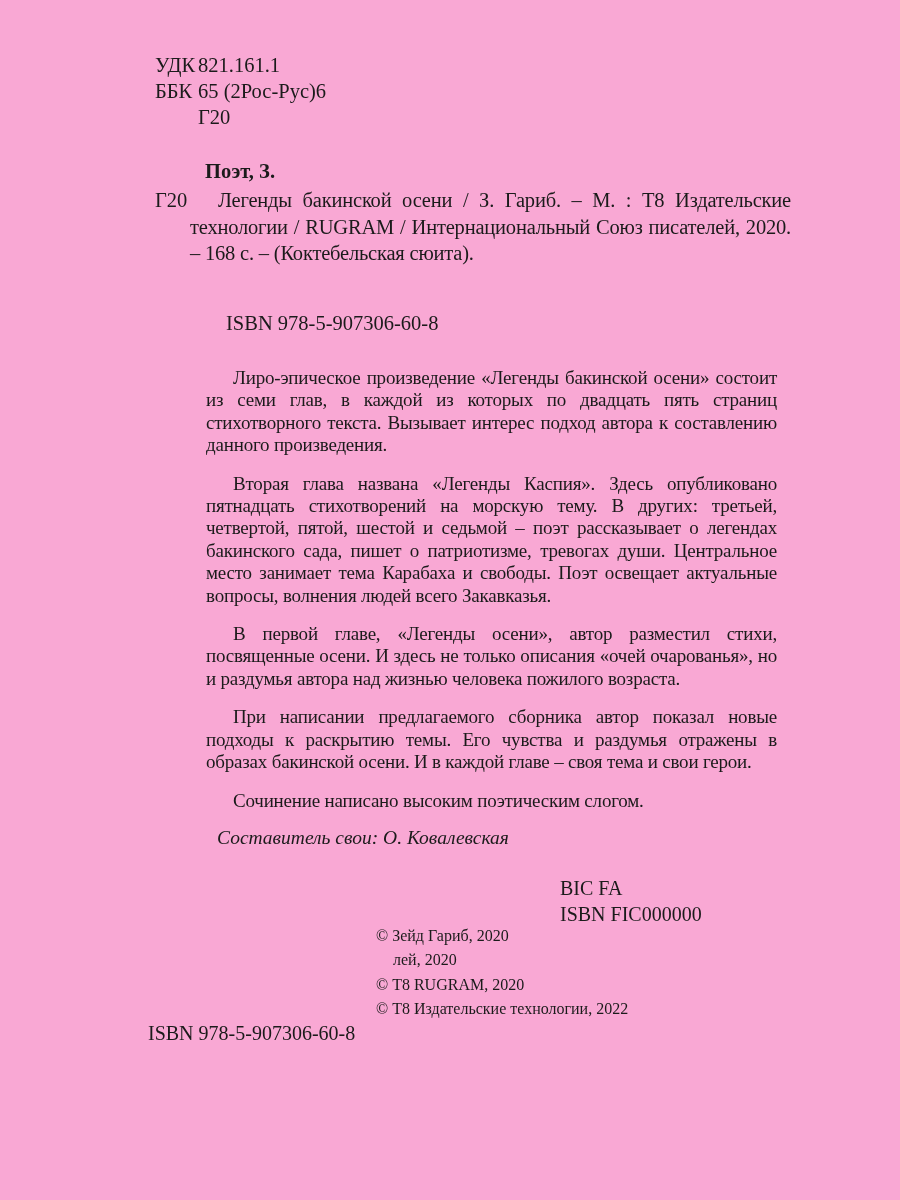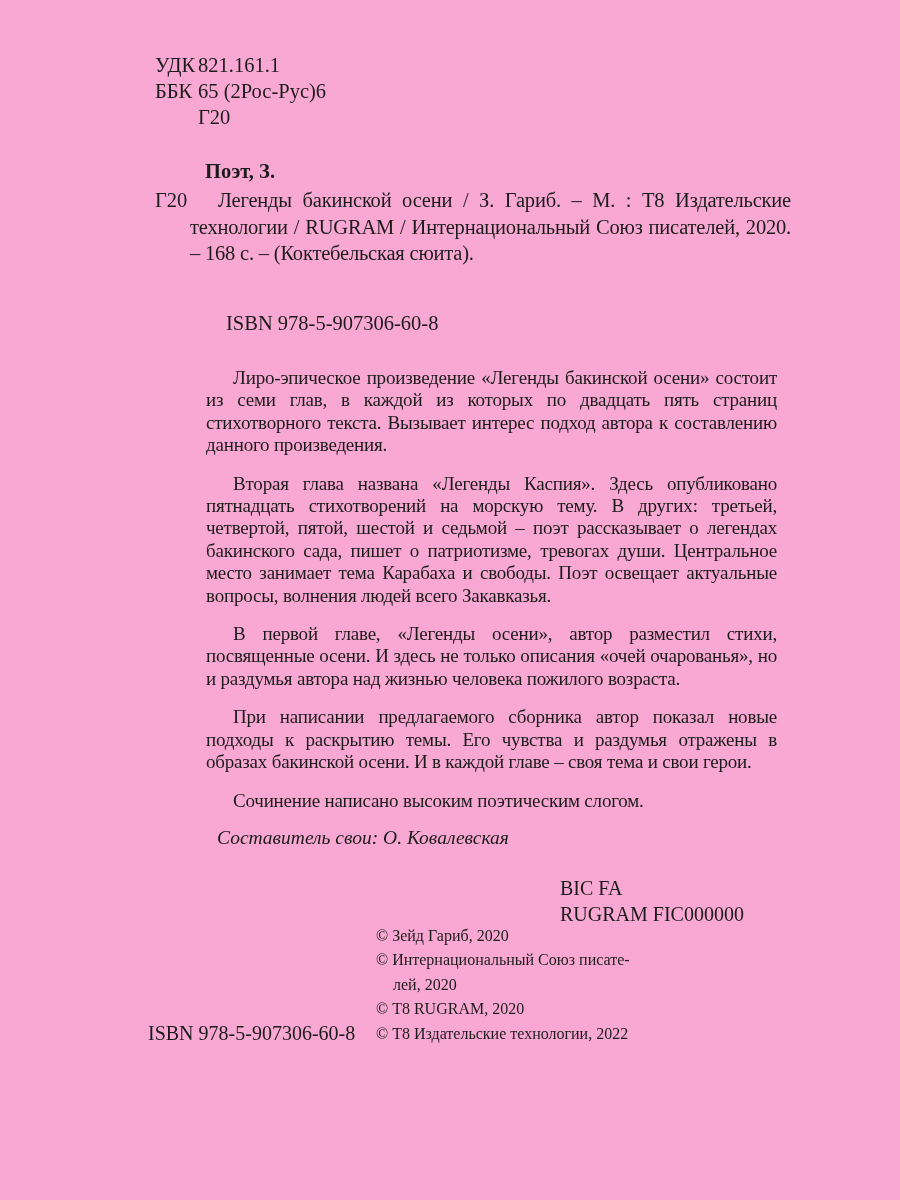--- a/index.html
+++ b/index.html
@@ -86,26 +86,25 @@
     <p>Вторая глава названа «Легенды Каспия». Здесь опубликовано пятнадцать стихотворений на морскую тему. В других: третьей, четвертой, пятой, шестой и седьмой – поэт рассказывает о легендах бакинского сада, пишет о патриотизме, тревогах души. Центральное место занимает тема Карабаха и свободы. Поэт освещает актуальные вопросы, волнения людей всего Закавказья.</p>
     <p>В первой главе, «Легенды осени», автор разместил стихи, посвященные осени. И здесь не только описания «очей очарованья», но и раздумья автора над жизнью человека пожилого возраста.</p>
     <p>При написании предлагаемого сборника автор показал новые подходы к раскрытию темы. Его чувства и раздумья отражены в образах бакинской осени. И в каждой главе – своя тема и свои герои.</p>
     <p>Сочинение написано высоким поэтическим слогом.</p>
   </div>
 
   <div class="abs series-compiler">Составитель свои: О. Ковалевская</div>
 
   <div class="abs codes-block">
     <div>BIC FA</div>
-    <div>RUGRAM FIC000000</div>
+    <div>ISBN FIC000000</div>
   </div>
 
   <div class="abs copyright-block">
     <div class="copyright-line">© Зейд Гариб, 2020</div>
-    <div class="copyright-line">© Интернациональный Союз писате-</div>
     <div class="copyright-line cont">лей, 2020</div>
     <div class="copyright-line">© Т8 RUGRAM, 2020</div>
     <div class="copyright-line">© Т8 Издательские технологии, 2022</div>
   </div>
 
   <div class="abs isbn-bottom">ISBN 978-5-907306-60-8</div>
 
 </div>
 
 </body></html>

